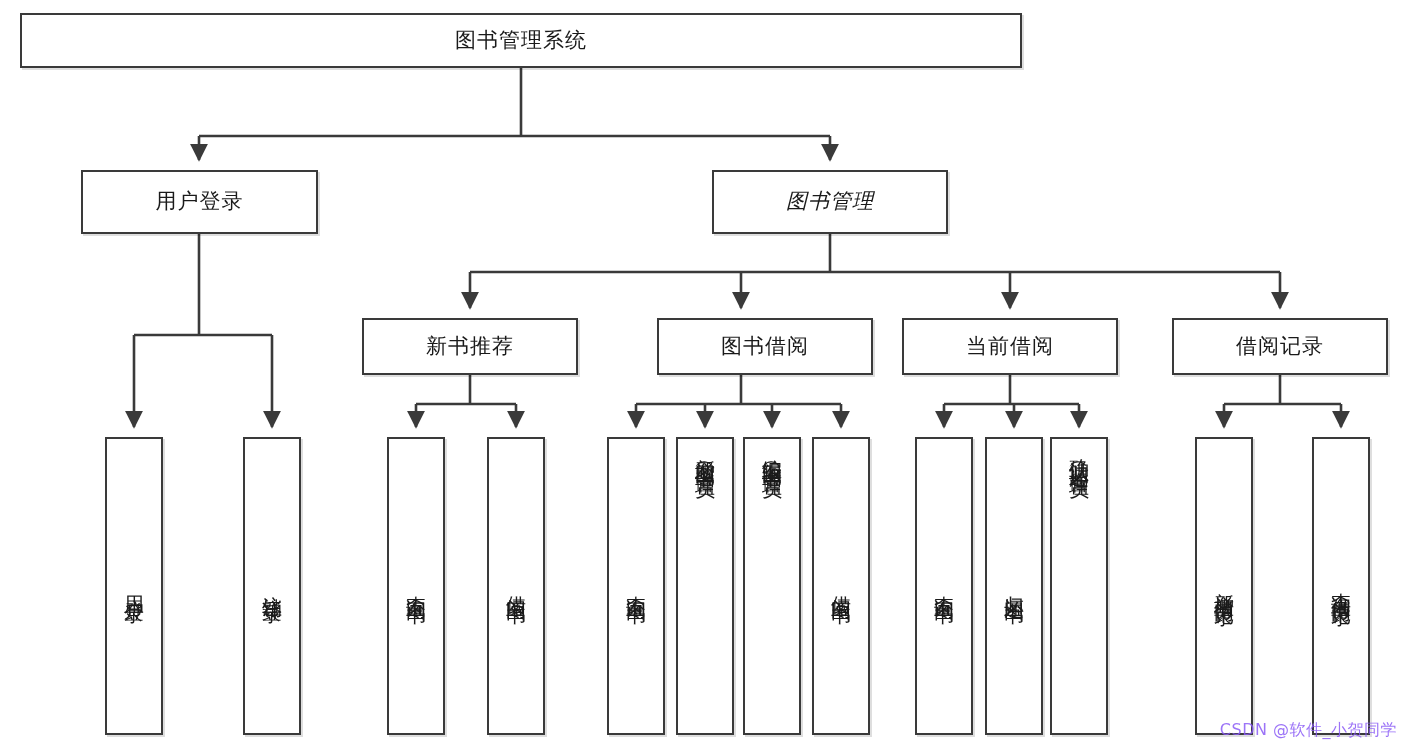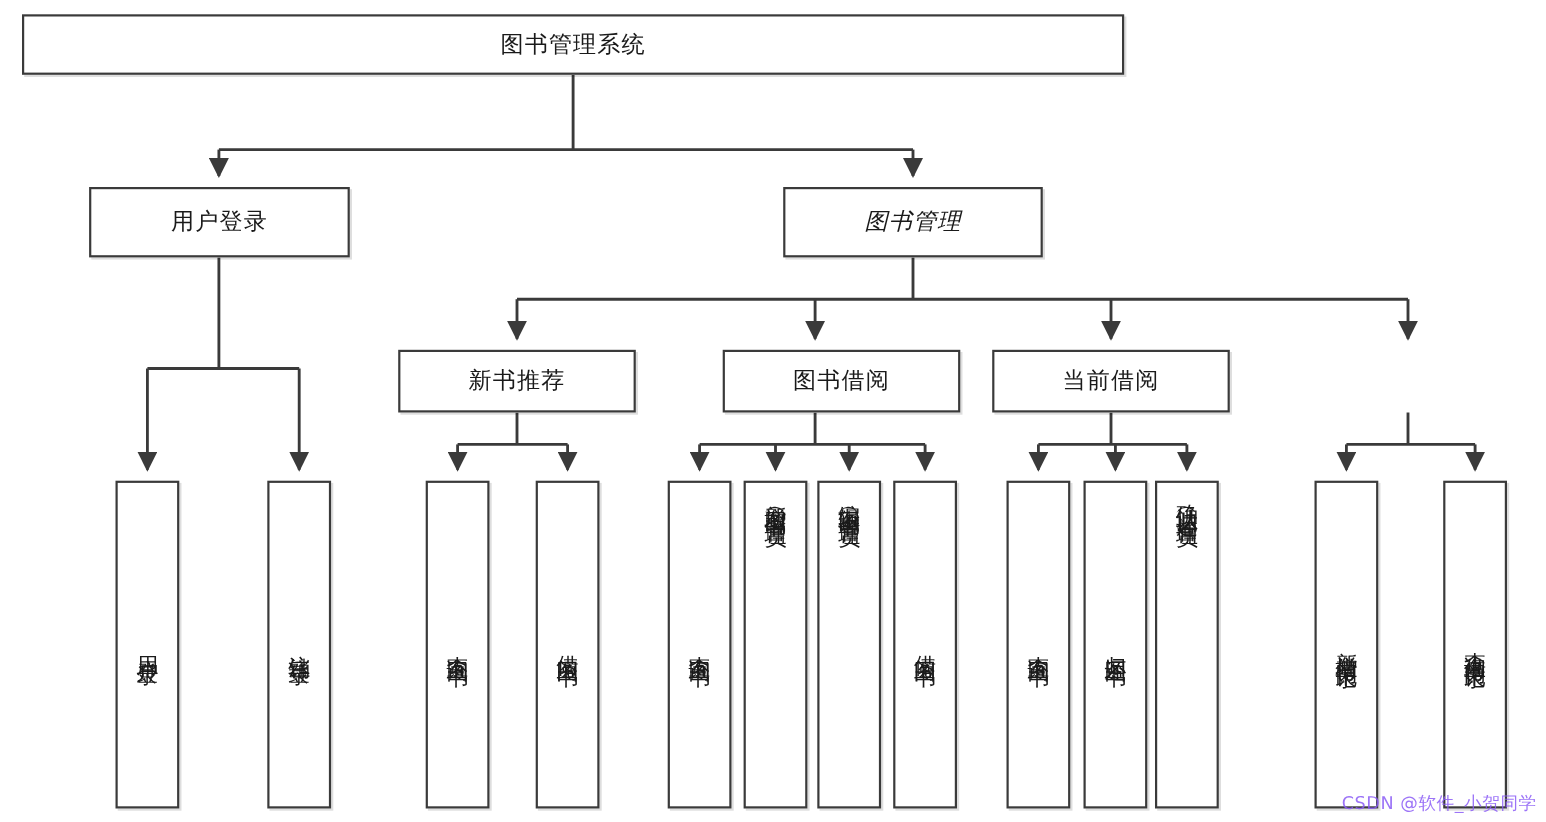--- a/index.html
+++ b/index.html
@@ -136,20 +136,23 @@
 
   <div class="node horizontal" style="left:362px; top:318px; width:216px; height:57px;">
     <span>新书推荐</span>
   </div>
   <div class="node horizontal" style="left:633px; top:318px; width:216px; height:57px;margin-left:24px;">
     <span>图书借阅</span>
   </div>
   <div class="node horizontal" style="left:902px; top:318px; width:216px; height:57px;">
     <span>当前借阅</span>
   </div>
+  <div class="node horizontal" style="left:1172px; top:318px; width:216px; height:57px;">
+    <span>借阅记录</span>
+  </div>
 
   <div class="node vertical" style="left:105px; top:437px; width:58px; height:298px;">
     <span class="vtext">用户登录</span>
   </div>
   <div class="node vertical" style="left:243px; top:437px; width:58px; height:298px;">
     <span class="vtext">注销登录</span>
   </div>
   <div class="node vertical" style="left:387px; top:437px; width:58px; height:298px;">
     <span class="vtext">查询图书</span>
   </div>

